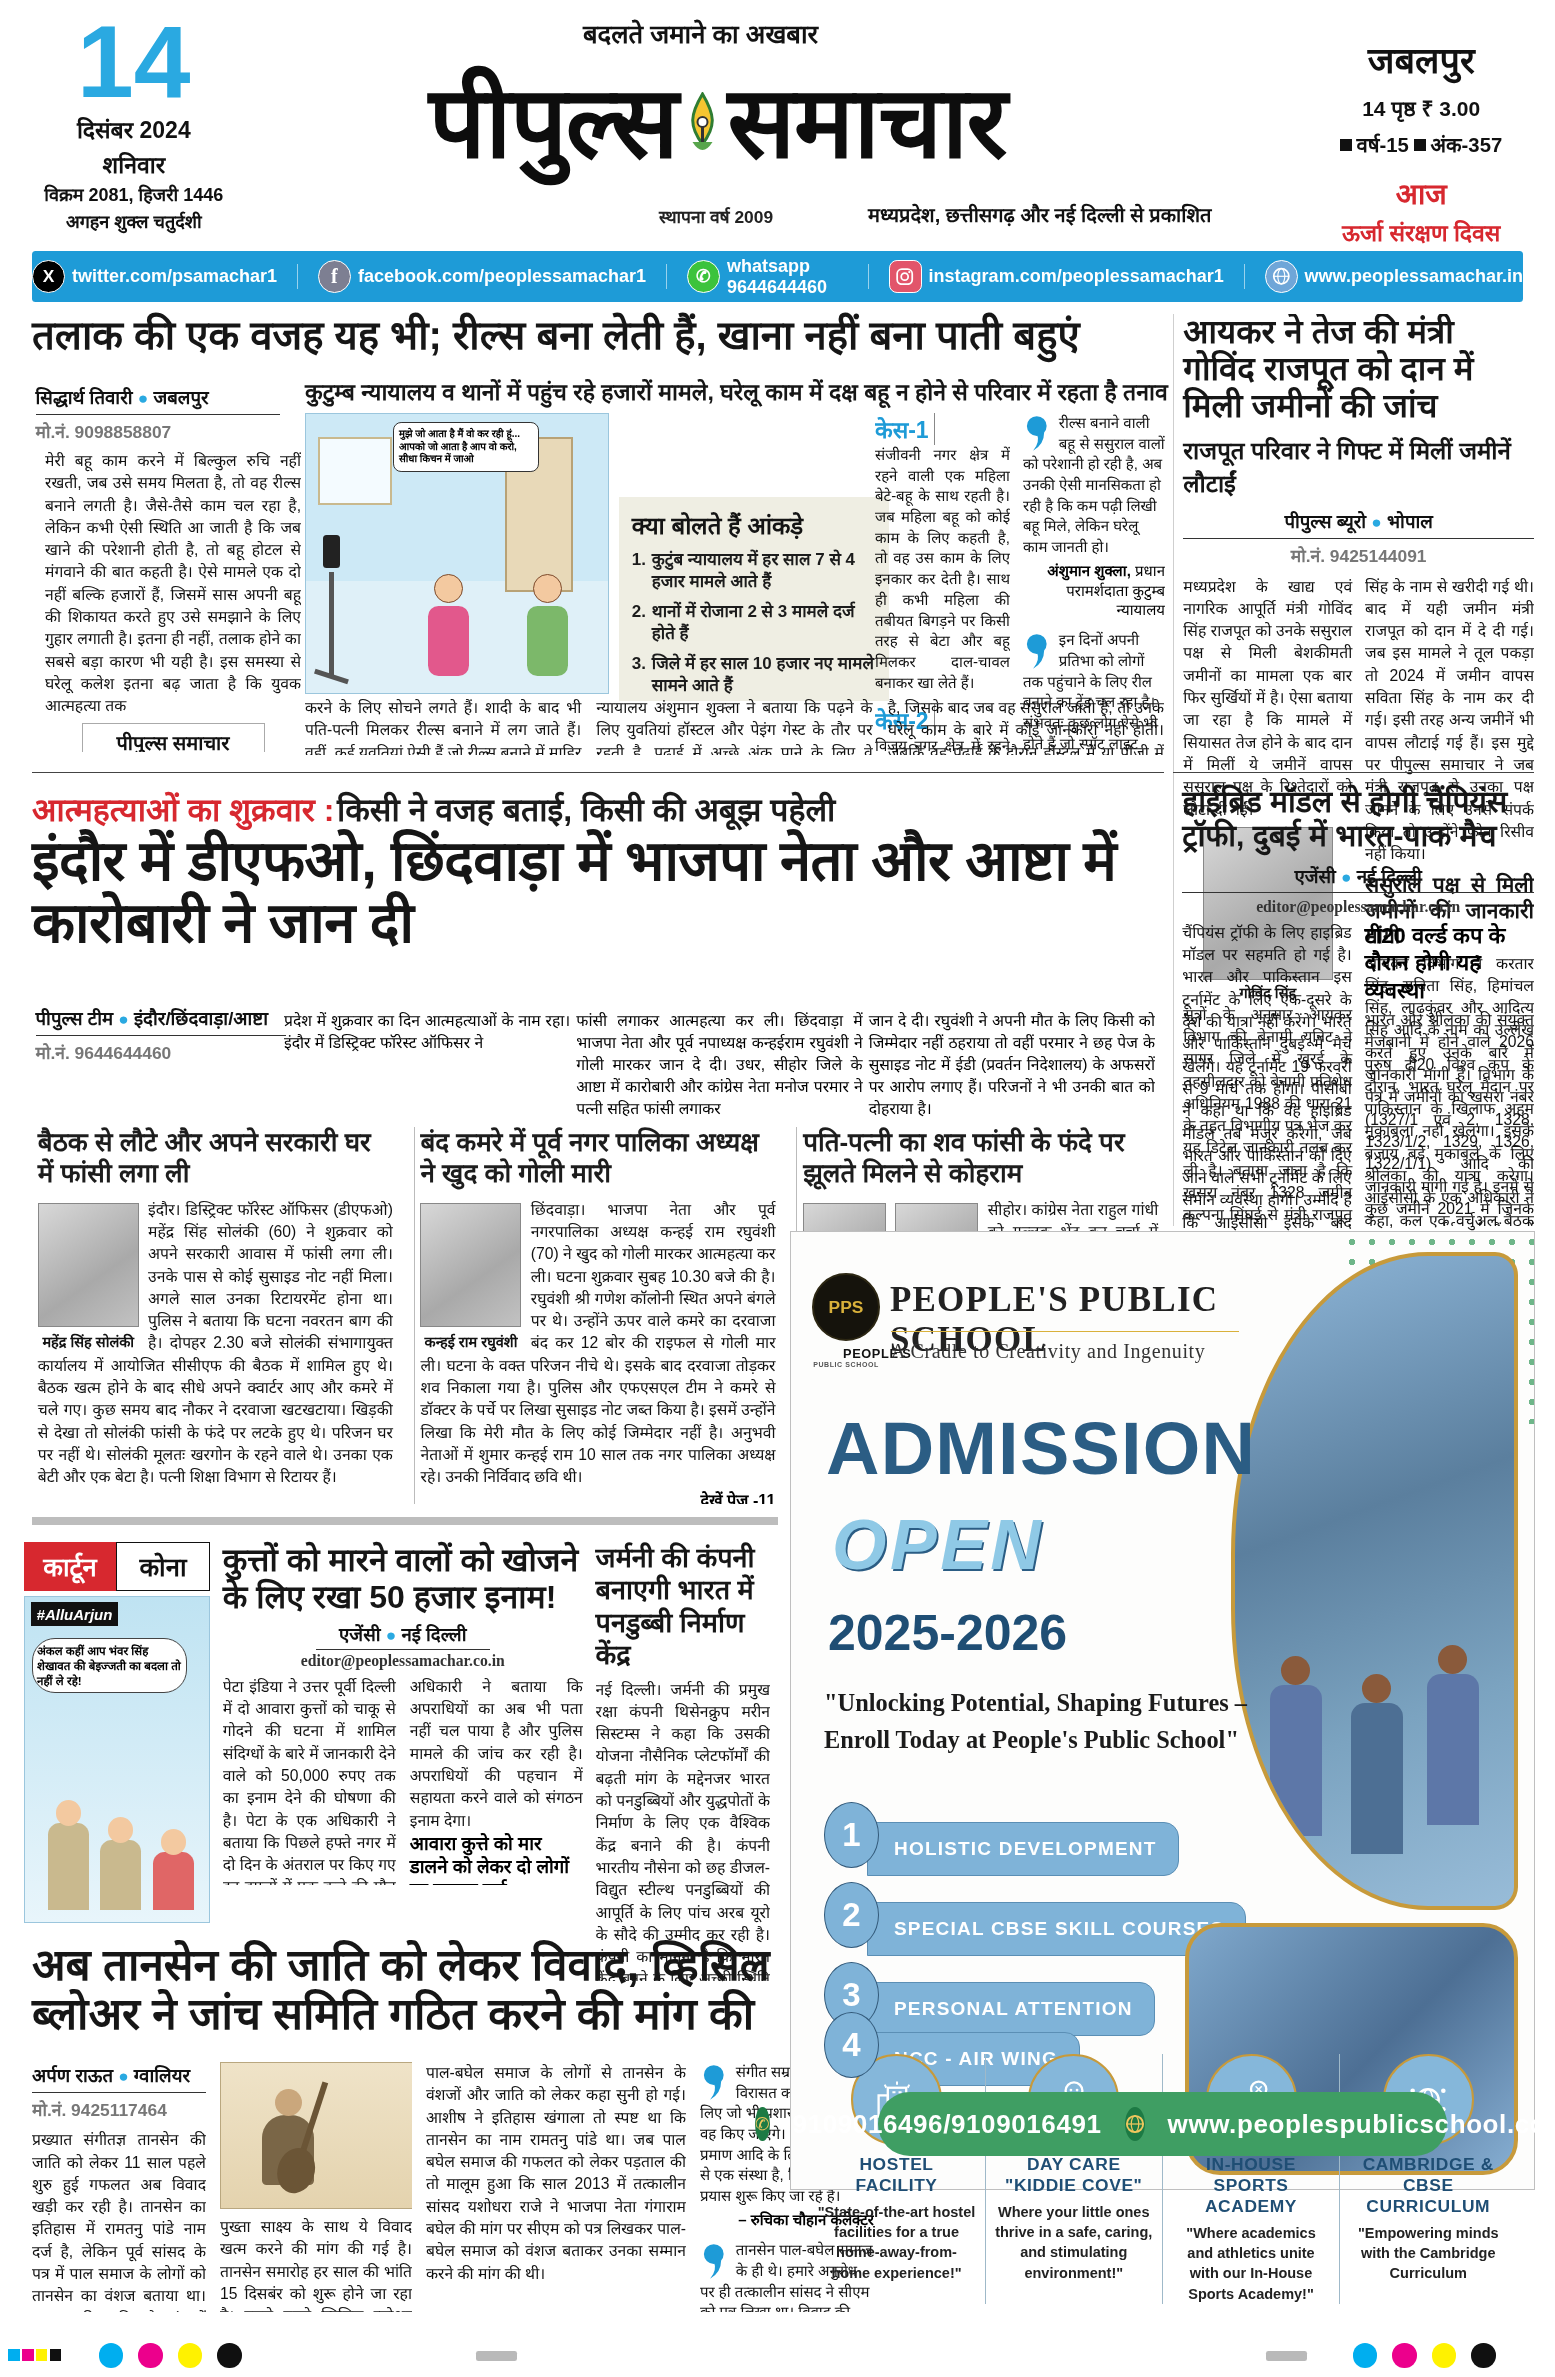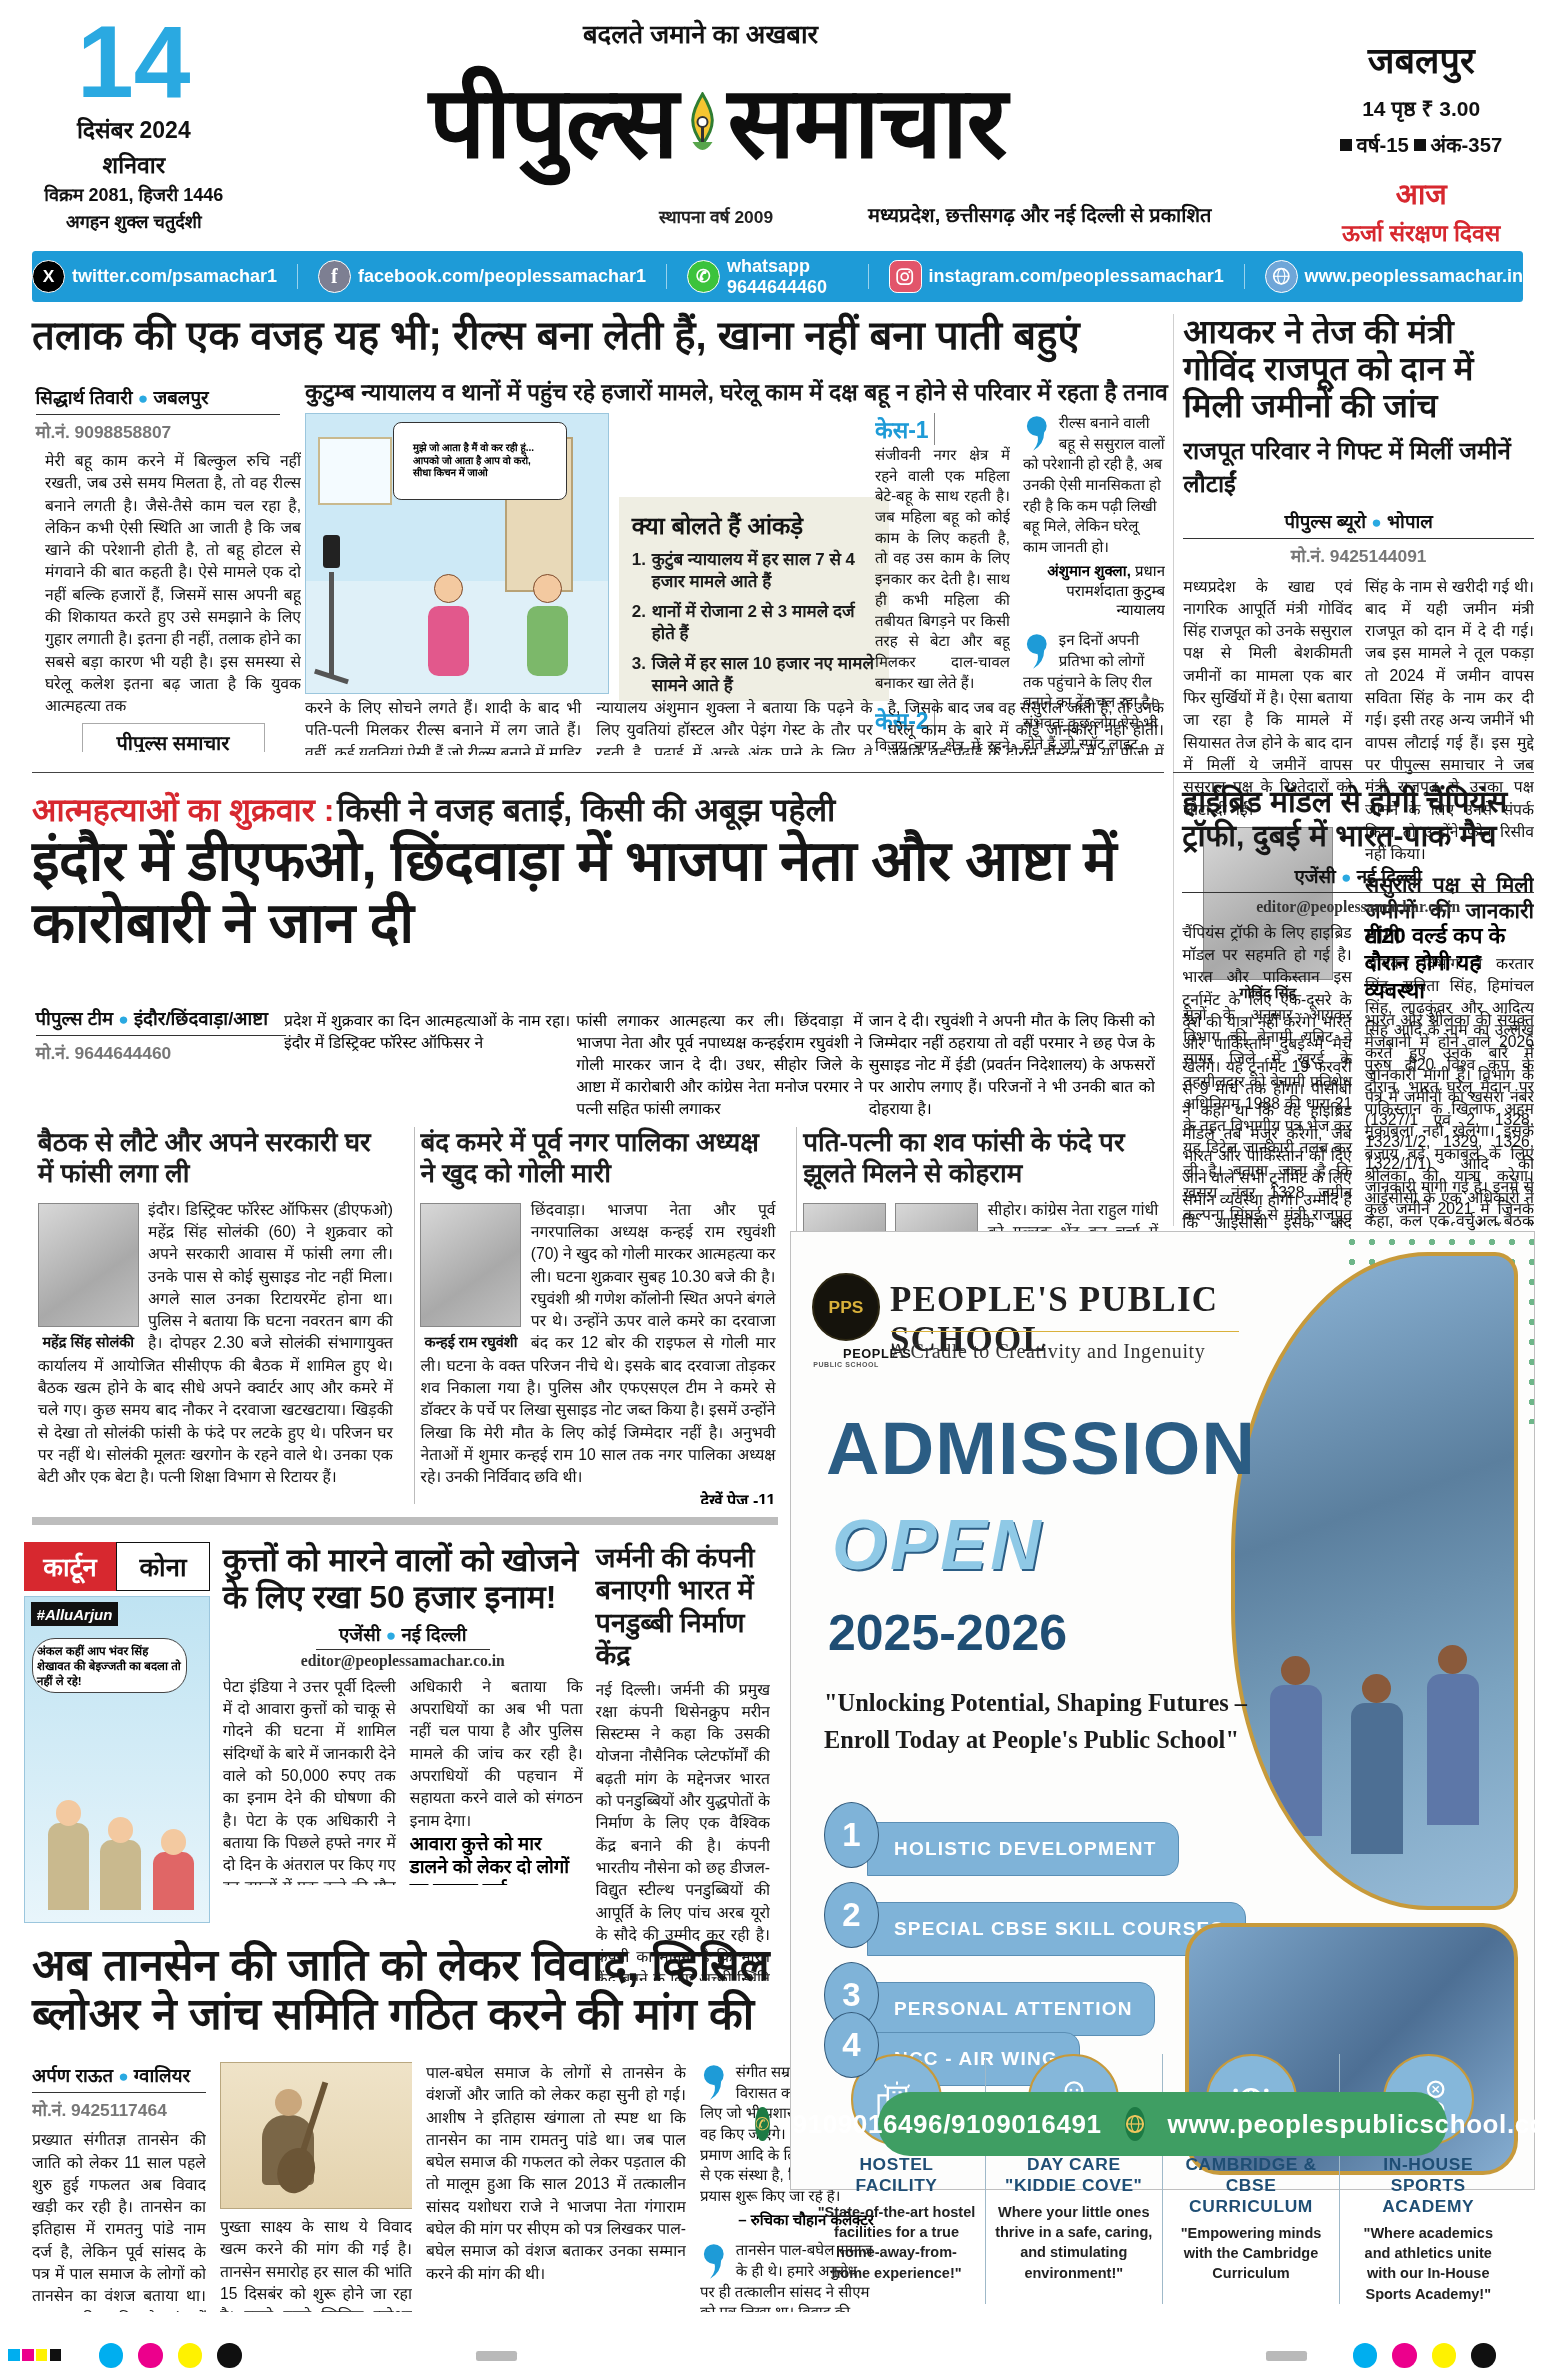--- a/index.html
+++ b/index.html
@@ -53,21 +53,21 @@
 
   
   #lead{top:314px;left:32px;width:1132px;height:444px;}
   #lead .h1{font-size:40px;line-height:1.05;}
   .lead-byline{position:absolute;top:70px;left:3.5px;width:244px;}
   .lead-subhead{position:absolute;top:65px;left:273px;width:865px;font-size:23px;font-weight:800;line-height:1.2;color:#161616;}
   .lead-col1{position:absolute;top:136px;left:13px;width:256px;height:302px;}
   .excl{width:174px;border:0.6px solid #aaa;background:#fff;text-align:center;padding:4.6px 3.5px;margin:5.8px auto;}
   .excl .e1{font-size:20px;font-weight:900;color:#111;border-bottom:1.7px solid #111;display:inline-block;padding-bottom:1.2px;}
   .cartoon{position:absolute;top:99px;left:273px;width:302px;height:279px;background:linear-gradient(#cde9f6 0 60%,#dff0f8 60% 100%);border:0.6px solid #9bc6dd;}
-  .bubble{position:absolute;left:87px;top:8.1px;width:134px;background:#fff;border:1.2px solid #333;border-radius:8.1px;padding:19px;font-size:10px;font-weight:700;line-height:1.25;}
+  .bubble{position:absolute;left:87px;top:8.1px;width:134px;background:#fff;border:1.2px solid #333;border-radius:8.1px;padding:5px;font-size:10px;font-weight:700;line-height:1.25;}
   .c-door{position:absolute;right:35px;top:23px;width:64px;height:151px;background:#e8d9b8;border:2.3px solid #b8a276;}
   .c-window{position:absolute;left:11.6px;top:23px;width:70px;height:64px;background:#f4fbff;border:2.9px solid #c9b98e;}
   .fig{position:absolute;bottom:17.4px;}
   .fig .head{width:27px;height:27px;background:#f3c9a0;border-radius:50%;margin:0 auto;border:1.2px solid #7c4a2b;}
   .fig .torso{width:41px;height:70px;border-radius:10.5px;margin:2.3px auto 0;}
   .f1 .torso{background:#e2588c;}
   .f2 .torso{background:#7cb86a;}
   .tripod{position:absolute;left:23px;bottom:16.3px;width:4.6px;height:105px;background:#555;}
   .tripod:before{content:"";position:absolute;left:-15px;bottom:-2.3px;width:35px;height:4.6px;background:#555;transform:rotate(18deg);}
   .tripod:after{content:"";position:absolute;left:-5.8px;top:-37px;width:16.3px;height:33px;background:#222;border-radius:3.5px;}
@@ -572,44 +572,44 @@
               <circle cx="26" cy="17" r="1.8" fill="#fff"></circle>
               <circle cx="34" cy="17" r="1.8" fill="#fff"></circle>
             </svg>
           </div>
         <h5>DAY CARE "KIDDIE COVE"</h5>
         <p>Where your little ones thrive in a safe, caring, and stimulating environment!"</p>
       </div>
       <div class="fac">
         <div class="cir">
             <svg width="46" height="46" viewBox="0 0 60 60">
+              <circle cx="40" cy="16" r="10" fill="none" stroke="#fff" stroke-width="3"></circle>
+              <path d="M34 24 L18 48" stroke="#fff" stroke-width="3"></path>
+              <circle cx="20" cy="42" r="8" fill="none" stroke="#fff" stroke-width="3"></circle>
+              <circle cx="42" cy="42" r="8" fill="none" stroke="#fff" stroke-width="3"></circle>
+              <path d="M36 12 l8 8 M44 12 l-8 8" stroke="#fff" stroke-width="2"></path>
+            </svg>
+          </div>
+        <h5>IN-HOUSE SPORTS ACADEMY</h5>
+        <p>"Where academics and athletics unite with our In-House Sports Academy!"</p>
+      </div>
+      <div class="fac">
+        <div class="cir">
+            <svg width="46" height="46" viewBox="0 0 60 60">
               <circle cx="30" cy="30" r="14" fill="none" stroke="#fff" stroke-width="3"></circle>
               <ellipse cx="30" cy="30" rx="6" ry="14" fill="none" stroke="#fff" stroke-width="2"></ellipse>
               <path d="M16 30h28" stroke="#fff" stroke-width="2"></path>
               <circle cx="10" cy="18" r="3" fill="#fff"></circle>
               <circle cx="50" cy="18" r="3" fill="#fff"></circle>
               <circle cx="10" cy="42" r="3" fill="#fff"></circle>
               <circle cx="50" cy="42" r="3" fill="#fff"></circle>
             </svg>
           </div>
         <h5>CAMBRIDGE &amp; CBSE CURRICULUM</h5>
         <p>"Empowering minds with the Cambridge Curriculum</p>
-      </div>
-      <div class="fac">
-        <div class="cir">
-            <svg width="46" height="46" viewBox="0 0 60 60">
-              <circle cx="40" cy="16" r="10" fill="none" stroke="#fff" stroke-width="3"></circle>
-              <path d="M34 24 L18 48" stroke="#fff" stroke-width="3"></path>
-              <circle cx="20" cy="42" r="8" fill="none" stroke="#fff" stroke-width="3"></circle>
-              <circle cx="42" cy="42" r="8" fill="none" stroke="#fff" stroke-width="3"></circle>
-              <path d="M36 12 l8 8 M44 12 l-8 8" stroke="#fff" stroke-width="2"></path>
-            </svg>
-          </div>
-        <h5>IN-HOUSE SPORTS ACADEMY</h5>
-        <p>"Where academics and athletics unite with our In-House Sports Academy!"</p>
       </div>
     </div>
 
     <div class="ad-footer">
       <span class="ic">✆</span>
       <span class="txt">9109016496/9109016491</span>
       <span class="ic">
           <svg width="20" height="20" viewBox="0 0 32 32">
             <circle cx="16" cy="16" r="13" fill="none" stroke="#f0c75e" stroke-width="3"></circle>
             <ellipse cx="16" cy="16" rx="6" ry="13" fill="none" stroke="#f0c75e" stroke-width="2"></ellipse>

